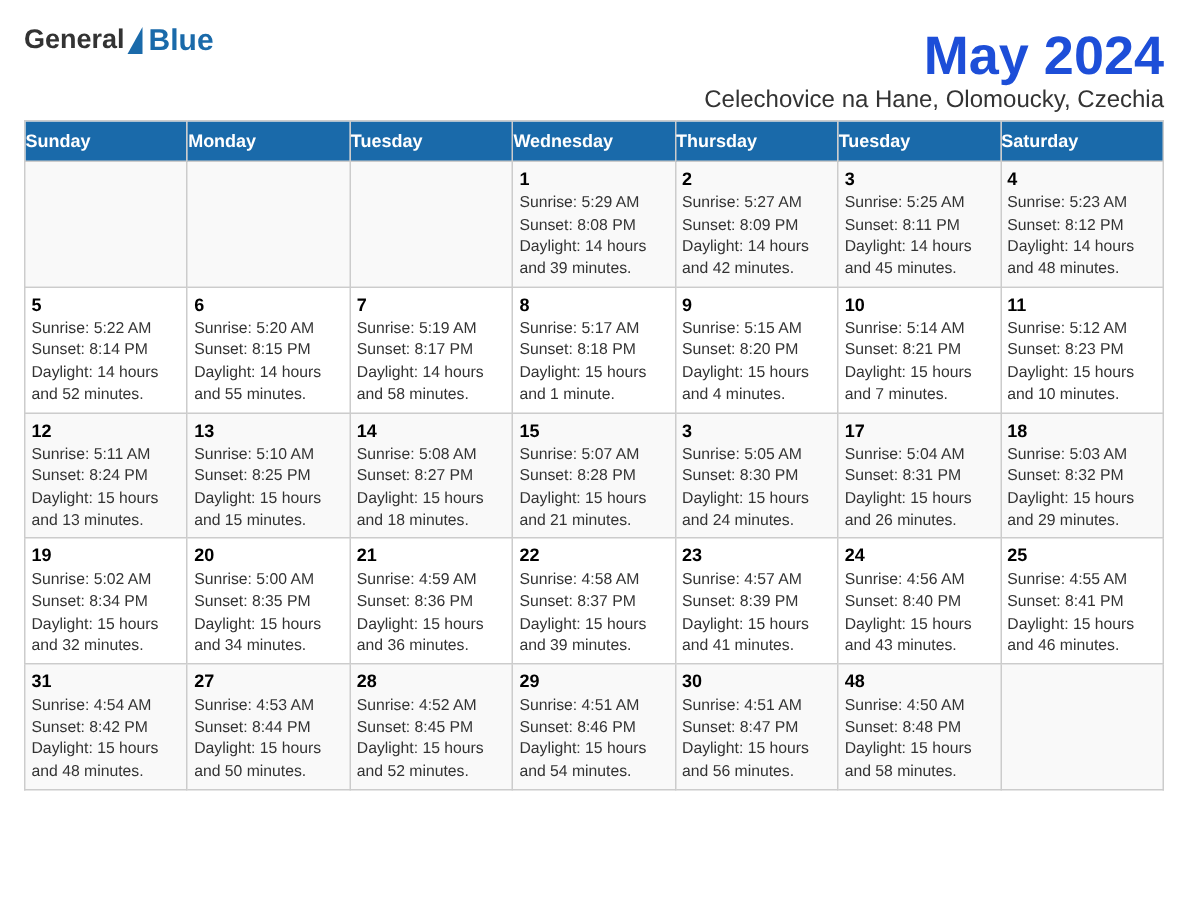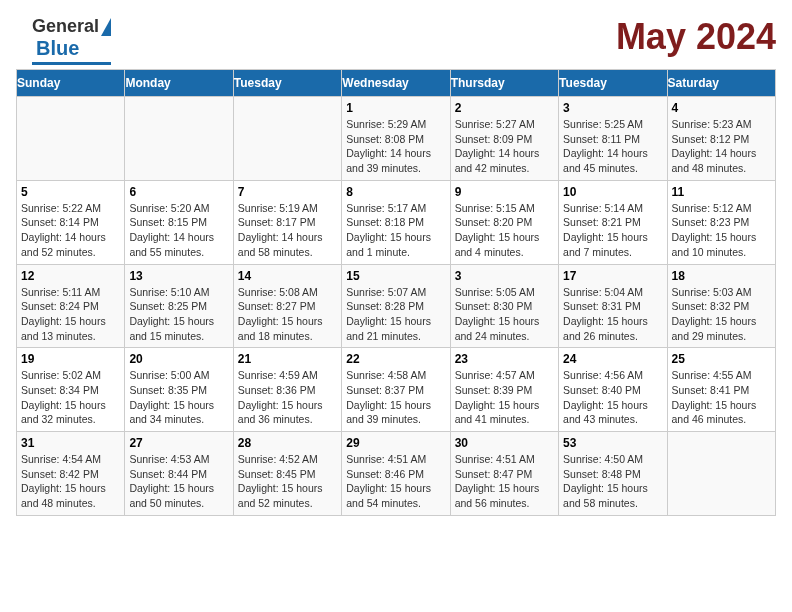--- a/index.html
+++ b/index.html
@@ -11,23 +11,22 @@
       padding: 16px;
     }
     .header {
       display: flex;
       justify-content: space-between;
       align-items: flex-start;
       margin-bottom: 4px;
     }
     .logo {
       display: flex;
-      flex-direction: column;
+      flex-direction: row;
       align-items: flex-start;
-      margin-left: 16px;
     }
     .logo-top {
       display: flex;
       align-items: center;
     }
     .logo-general {
       font-size: 18px;
       font-weight: bold;
       color: #333;
     }
@@ -48,21 +47,21 @@
       height: 3px;
       background: #1a6aaa;
       margin-top: 2px;
     }
     .title-section {
       text-align: right;
     }
     .month-title {
       font-size: 36px;
       font-weight: bold;
-      color: #7f1d1d;
+      color: #1d4ed8;
     }
     .subtitle {
       font-size: 16px;
       color: #333;
     }
     table {
       width: 100%;
       border-collapse: collapse;
       font-size: 11px;
     }
@@ -111,20 +110,21 @@
   <div class="logo">
     <div class="logo-top">
       <span class="logo-general">General</span>
       <div class="logo-blue-accent"></div>
     </div>
     <span class="logo-blue">Blue</span>
     <div class="logo-line"></div>
   </div>
   <div class="title-section">
     <div class="month-title">May 2024</div>
+    <div class="subtitle">Celechovice na Hane, Olomoucky, Czechia</div>
   </div>
 </div>
 
 <table>
   <thead>
     <tr>
     <th>Sunday</th>
         <th>Monday</th>
         <th>Tuesday</th>
         <th>Wednesday</th>
@@ -260,19 +260,19 @@
         </td>
         <td>
           <div class="day-num">29</div>
           <div class="day-info">Sunrise: 4:51 AM<br>Sunset: 8:46 PM<br>Daylight: 15 hours<br>and 54 minutes.</div>
         </td>
         <td>
           <div class="day-num">30</div>
           <div class="day-info">Sunrise: 4:51 AM<br>Sunset: 8:47 PM<br>Daylight: 15 hours<br>and 56 minutes.</div>
         </td>
         <td>
-          <div class="day-num">53</div>
+          <div class="day-num">48</div>
           <div class="day-info">Sunrise: 4:50 AM<br>Sunset: 8:48 PM<br>Daylight: 15 hours<br>and 58 minutes.</div>
         </td>
         <td></td>
       </tr>
     </tbody>
 </table>
 
 </body></html>

